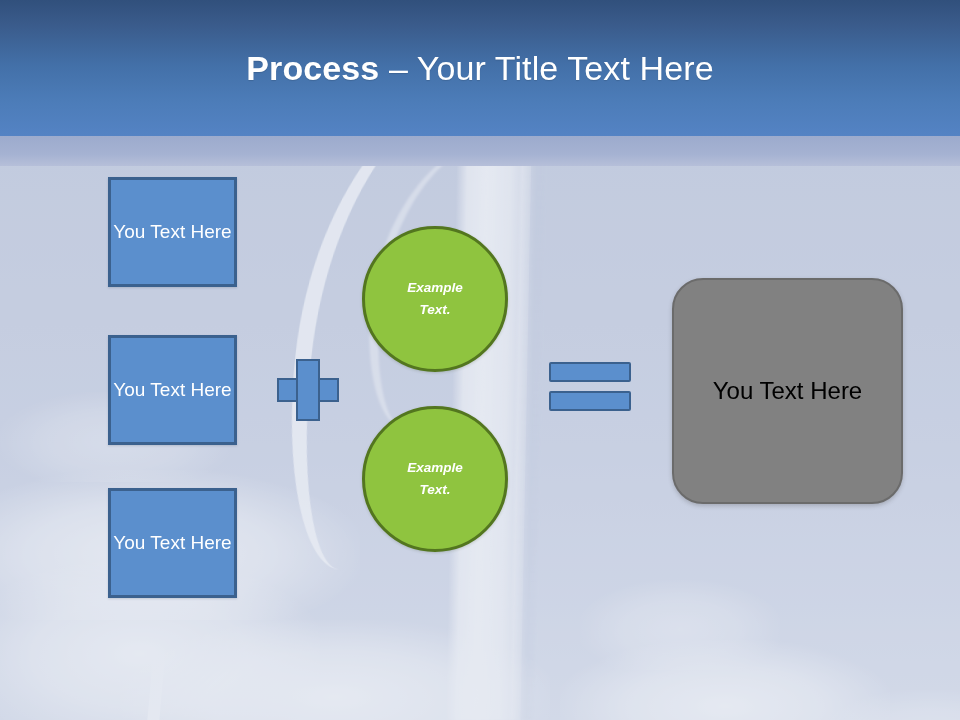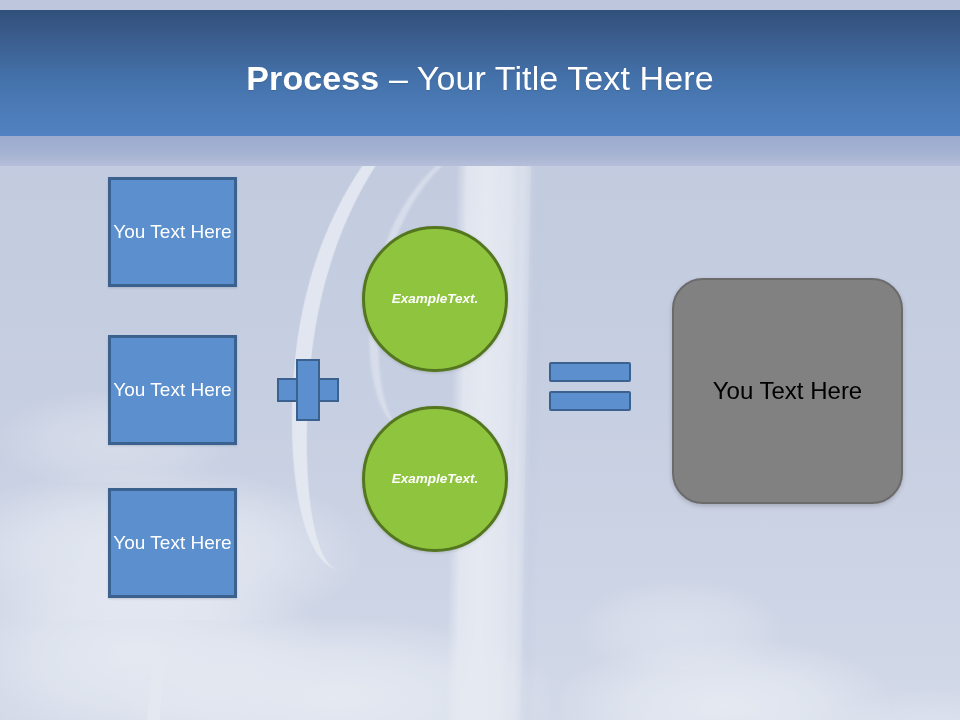--- a/index.html
+++ b/index.html
@@ -115,21 +115,21 @@
     position: absolute;
     left: 0; top: 0;
     width: 960px; height: 720px;
     background: rgba(196, 204, 225, 0.42);
     pointer-events: none;
   }
 
   
   .header {
     position: absolute;
-    left: 0; top: 10px;
+    left: 0; top: 0;
     width: 960px; height: 136px;
     background: linear-gradient(180deg,
       #31507c 0%,
       #3a5b8b 18%,
       #4370a8 48%,
       #4c7cb8 74%,
       #5483c4 100%);
     display: flex;
     align-items: center;
     justify-content: center;
@@ -198,21 +198,21 @@
   }
 
   
   .green-circle {
     position: absolute;
     width: 146px; height: 146px;
     border-radius: 50%;
     background: #8fc43f;
     border: 3px solid #53761f;
     display: flex;
-    flex-direction: row;
+    flex-direction: column;
     align-items: center;
     justify-content: center;
     text-align: center;
     color: #ffffff;
     font-size: 13.5px;
     font-weight: 700;
     font-style: italic;
     line-height: 22px;
     box-shadow: 0 1px 3px rgba(50,70,30,0.2);
   }

